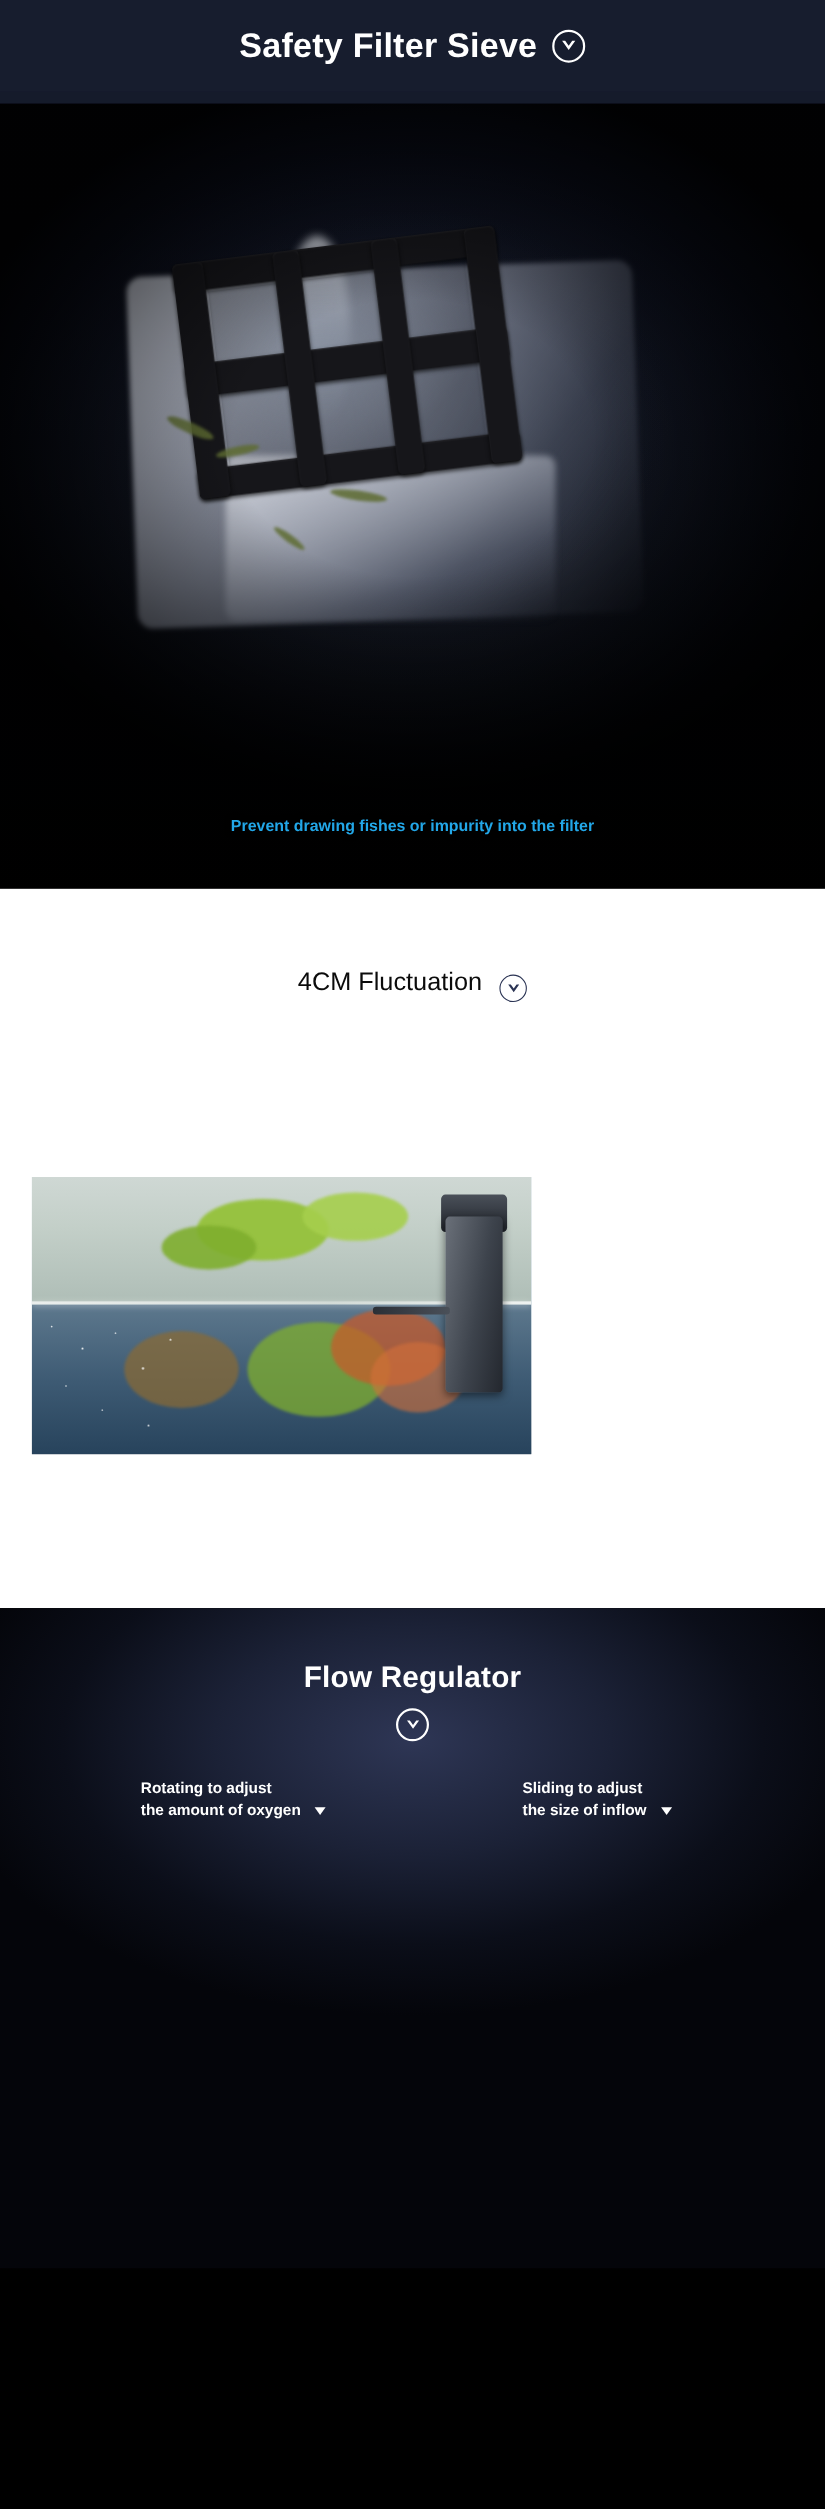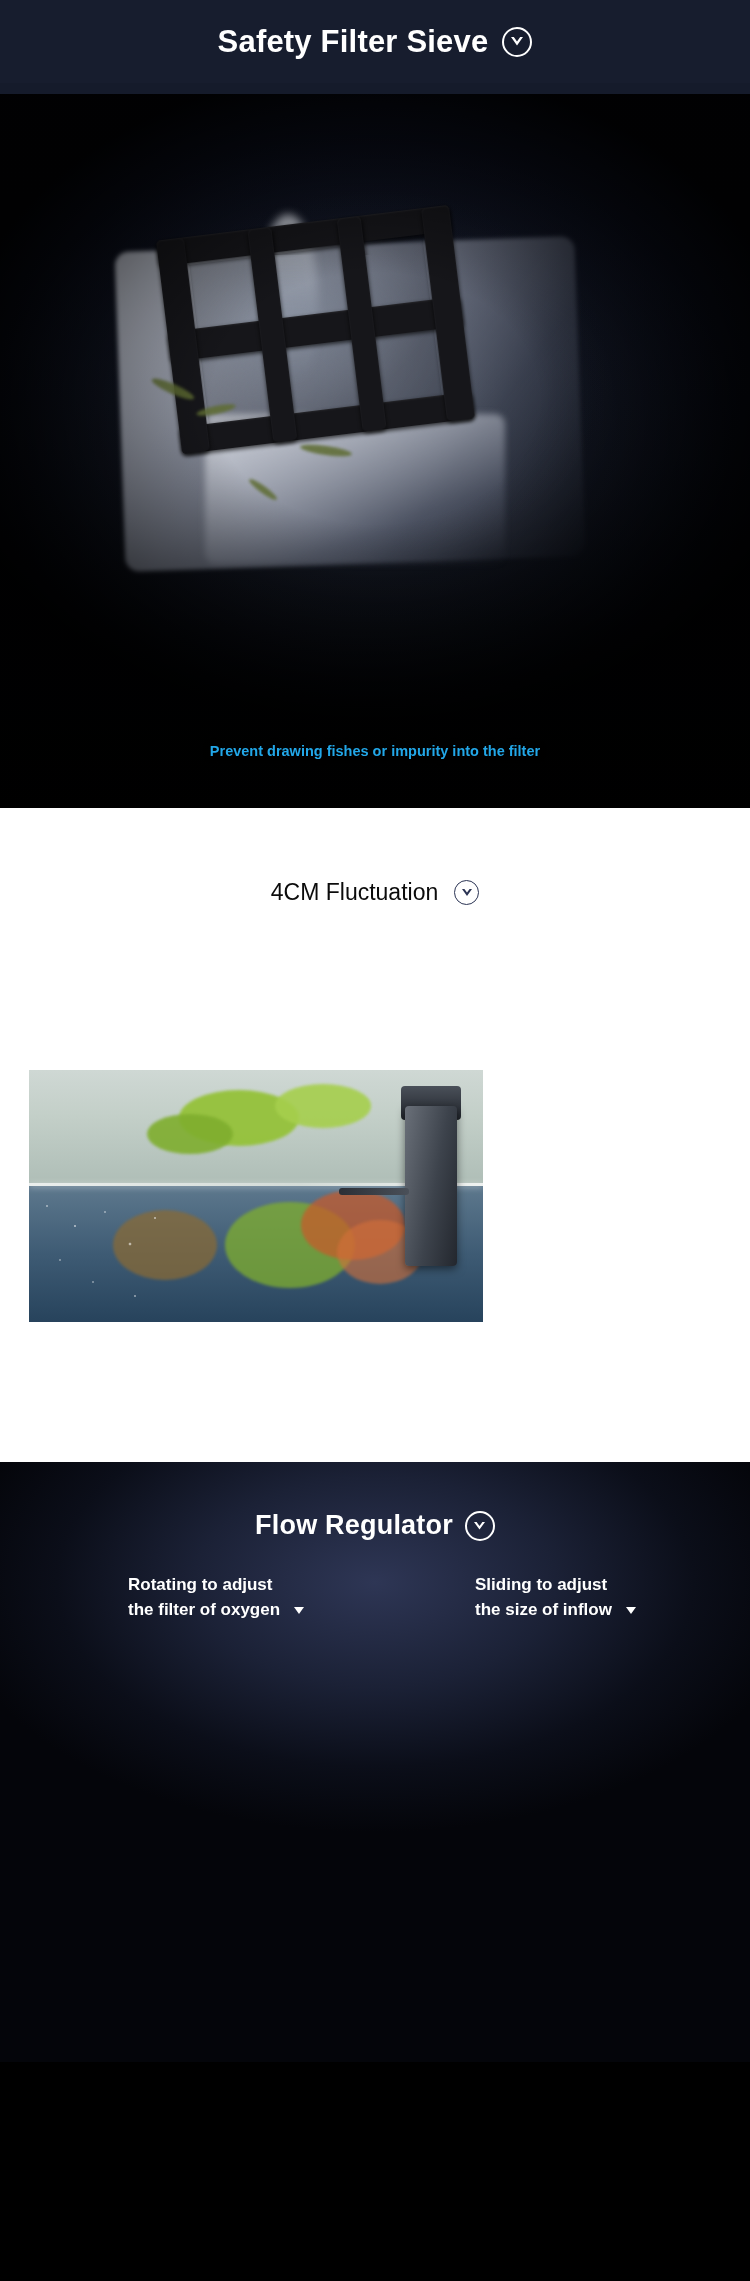--- a/index.html
+++ b/index.html
@@ -102,21 +102,21 @@
   }
 
   
   .sec-tele { position:relative; width:750px; height:654px; background:#ffffff; }
   .tele-heading {
     padding-top:63px; text-align:center; color:#0b0b0b;
     font-size:23px; line-height:1.6; font-weight:normal;
   }
   .tele-line1 { letter-spacing:.4px; word-spacing:9px; }
   .tele-line2 {
-    display:flex; align-items:center; justify-content:center; gap:16px; margin-top:3px;
+    display:flex; align-items:flex-end; justify-content:center; gap:16px; margin-top:3px;
   }
   .chev-circle-dark {
     width:25px; height:25px; border-radius:50%;
     border:1.6px solid #2b3454;
     display:flex; align-items:center; justify-content:center; flex:0 0 auto;
   }
   
   .tank-photo {
     position:absolute; left:29px; top:262px; width:454px; height:252px;
     overflow:hidden;
@@ -150,27 +150,27 @@
 
   
   .sec-flow { position:relative; width:750px; height:819px; background:#000; }
   .flow-bg {
     position:absolute; left:0; top:0; width:750px; height:600px;
     background:
       radial-gradient(ellipse 430px 250px at 375px 120px, #2e3655 0%, #1b2136 42%, #0b0e19 74%, #04050a 100%);
   }
   .flow-header {
     position:relative; z-index:3; padding-top:48px;
-    display:flex; align-items:center; justify-content:center; gap:12px;
+    display:flex; align-items:center; justify-content:center; gap:12px;flex-direction:column;
   }
   .flow-title { color:#ffffff; font-size:27px; font-weight:bold; letter-spacing:.2px; }
 
   .ann-row { position:relative; z-index:3; height:52px; margin-top:32px; }
   .ann {
-    position:absolute; color:#ffffff; font-size:17px; font-weight:bold;
+    position:absolute; color:#ffffff; font-size:14px; font-weight:bold;
     line-height:1.45; white-space:nowrap;
   }
   .ann.left  { left:128px; top:0; }
   .ann.right { left:475px; top:0; }
   .ann .tri {
     display:inline-block; margin-left:9px;
     border-left:5px solid transparent; border-right:5px solid transparent;
     border-top:7px solid #ffffff; vertical-align:middle;
   }
   .ann .r1 { display:block; }
@@ -267,21 +267,21 @@
         <svg width="13" height="10" viewBox="0 0 13 10">
           <path d="M1 1 L6.5 8.6 L12 1 L9.4 1 L6.5 5.1 L3.6 1 Z" fill="#ffffff"></path>
         </svg>
       </span>
     </div>
 
     <div class="ann-row">
       <div class="ann left">
         <span class="r1">Rotating to adjust</span>
         <span class="r2">
-          <span>the filter of oxygen</span>
+          <span>the amount of oxygen</span>
           <i class="tri"></i>
         </span>
       </div>
       <div class="ann right">
         <span class="r1">Sliding to adjust</span>
         <span class="r2">
           <span>the size of inflow</span>
           <i class="tri"></i>
         </span>
       </div>

